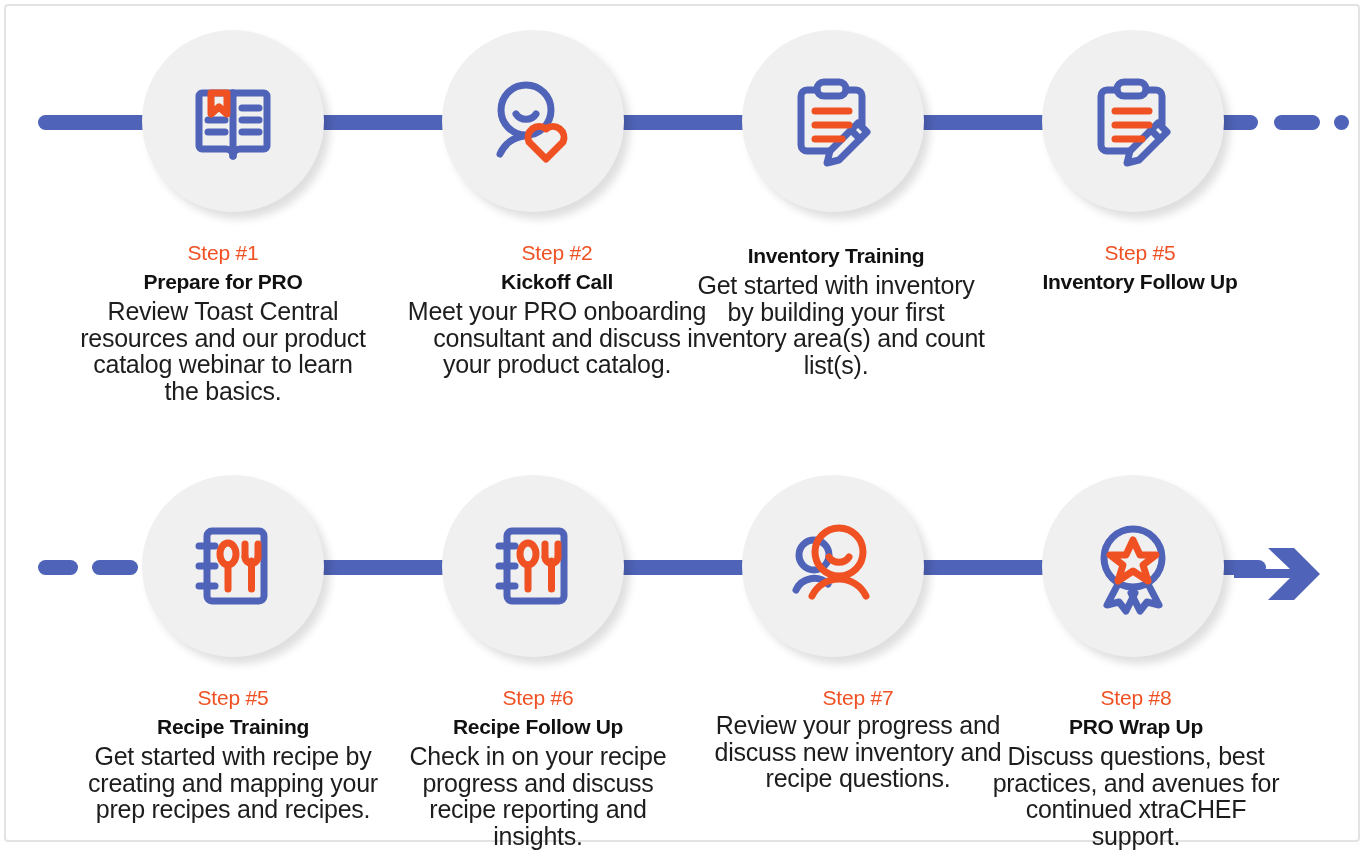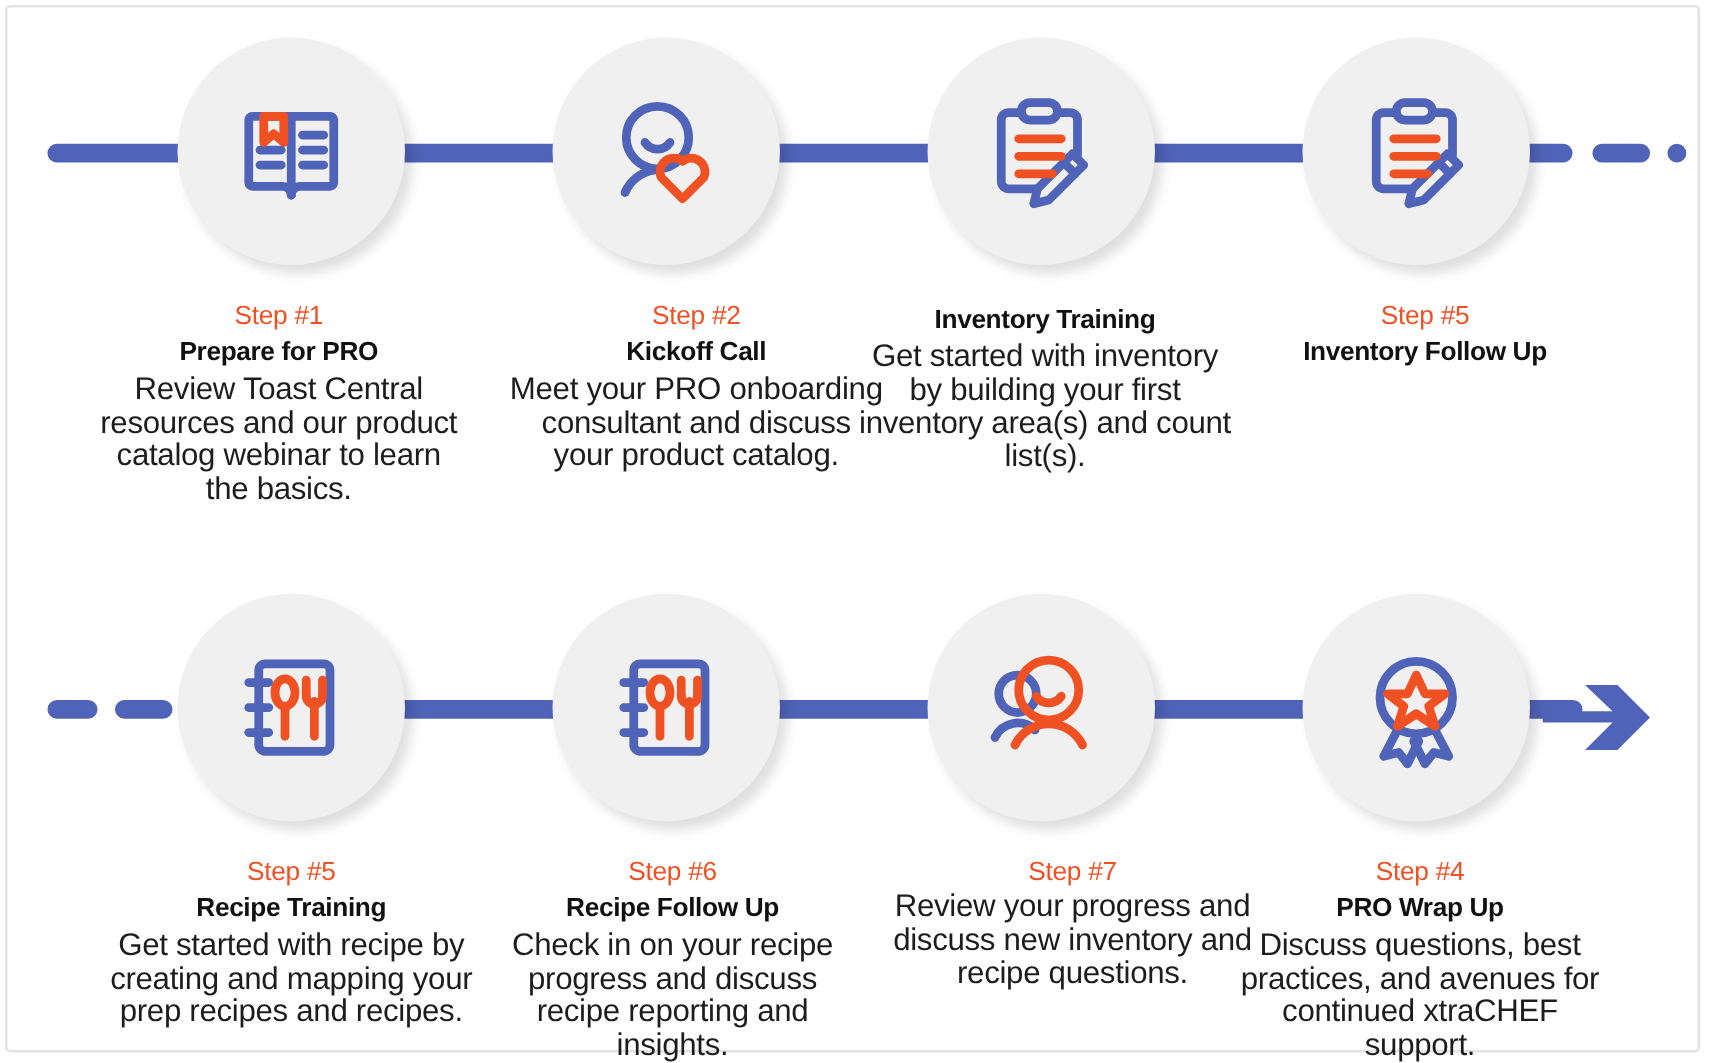--- a/index.html
+++ b/index.html
@@ -320,19 +320,19 @@
     <div class="caption" style="left:382px;">
       <div class="step-no">Step #6</div>
       <div class="step-title">Recipe Follow Up</div>
       <div class="step-desc">Check in on your recipe progress and discuss recipe reporting and insights.</div>
     </div>
     <div class="caption" style="left:682px;margin-left:20px;">
       <div class="step-no">Step #7</div>
       <div class="step-desc">Review your progress and discuss new inventory and recipe questions.</div>
     </div>
     <div class="caption" style="left:980px;">
-      <div class="step-no">Step #4</div>
+      <div class="step-no">Step #8</div>
       <div class="step-title">PRO Wrap Up</div>
       <div class="step-desc">Discuss questions, best practices, and avenues for continued xtraCHEF support.</div>
     </div>
   </div>
 
 </div>
 
 </body></html>

